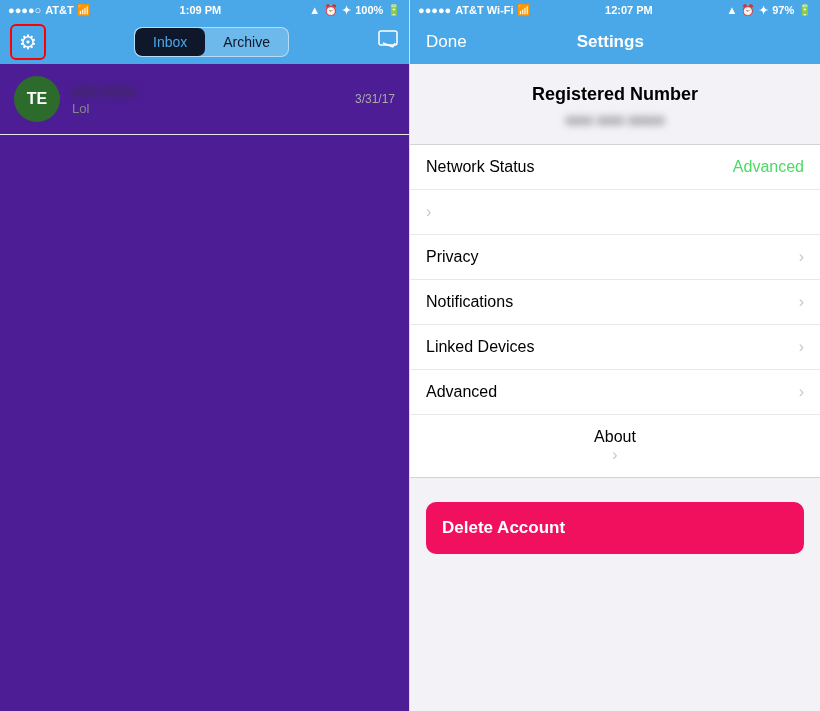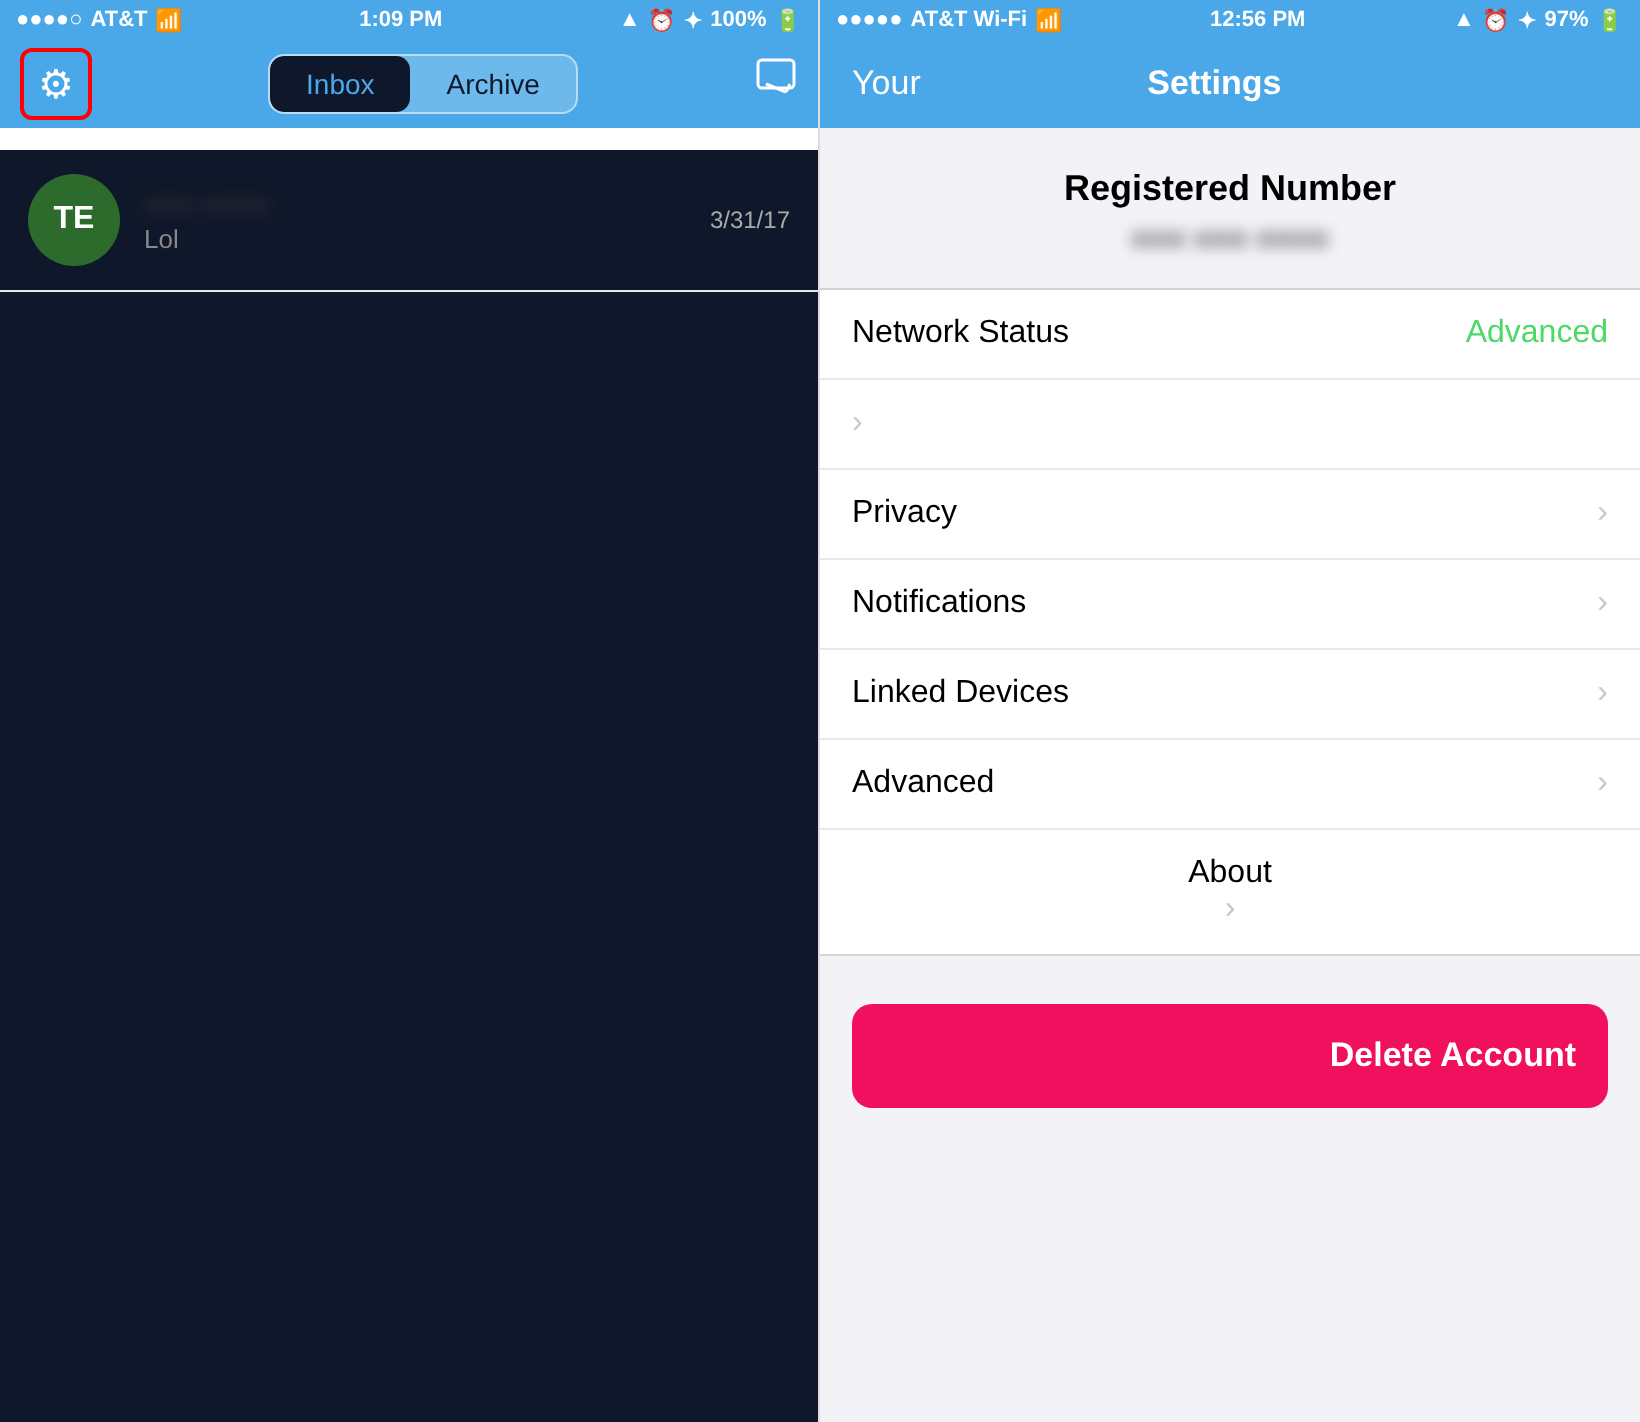--- a/index.html
+++ b/index.html
@@ -100,22 +100,21 @@
       color: #fff;
       font-size: 20px;
       cursor: pointer;
       background: none;
       border: none;
     }
 
     .message-list {
       flex: 1;
       overflow-y: auto;
-      background: #0f172a;
-      margin-top: 11px;
+      background: #4c1d95;
     }
 
     .message-item {
       display: flex;
       align-items: center;
       padding: 12px 14px;
       border-bottom: 1px solid #e8e8e8;
       cursor: pointer;
     }
 
@@ -296,21 +295,21 @@
     .delete-btn {
       width: 100%;
       padding: 16px;
       background: #f0105e;
       color: #fff;
       font-size: 17px;
       font-weight: 600;
       border: none;
       border-radius: 10px;
       cursor: pointer;
-      text-align: right;
+      text-align: left;
     }
 
     .bottom-spacer {
       flex: 1;
       background: #f2f2f7;
       min-height: 60px;
     }
   </style>
 </head>
 <body>
@@ -368,32 +367,32 @@
 </div>
 
 <div class="right-panel">
 
   <div class="status-bar-right">
     <div class="left-info">
       <span>●●●●●</span>
       <span>AT&amp;T Wi-Fi</span>
       <span>📶</span>
     </div>
-    <span>12:56 PM</span>
+    <span>12:07 PM</span>
     <div class="right-info">
       <span>▲</span>
       <span>⏰</span>
       <span>✦</span>
       <span>97%</span>
       <span>🔋</span>
     </div>
   </div>
 
   <div class="right-header">
-    <button class="done-btn">Your</button>
+    <button class="done-btn">Done</button>
     <span class="settings-title">Settings</span>
     <div class="right-header-spacer"></div>
   </div>
 
   <div class="settings-content">
 
     <div class="registered-section">
       <div class="registered-title">Registered Number</div>
       <div class="registered-number">●●● ●●● ●●●●</div>
     </div>

